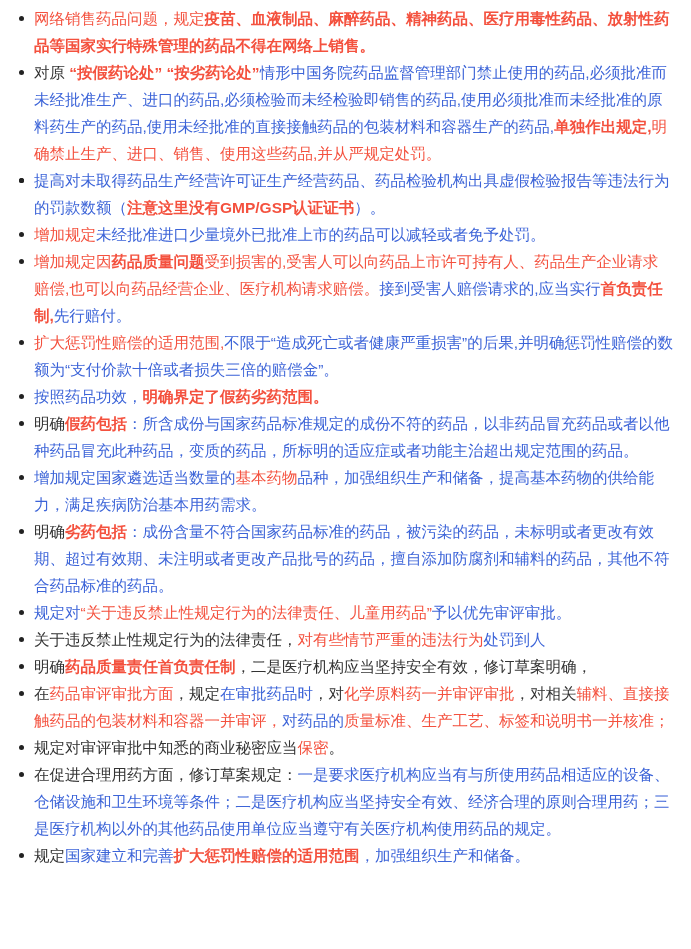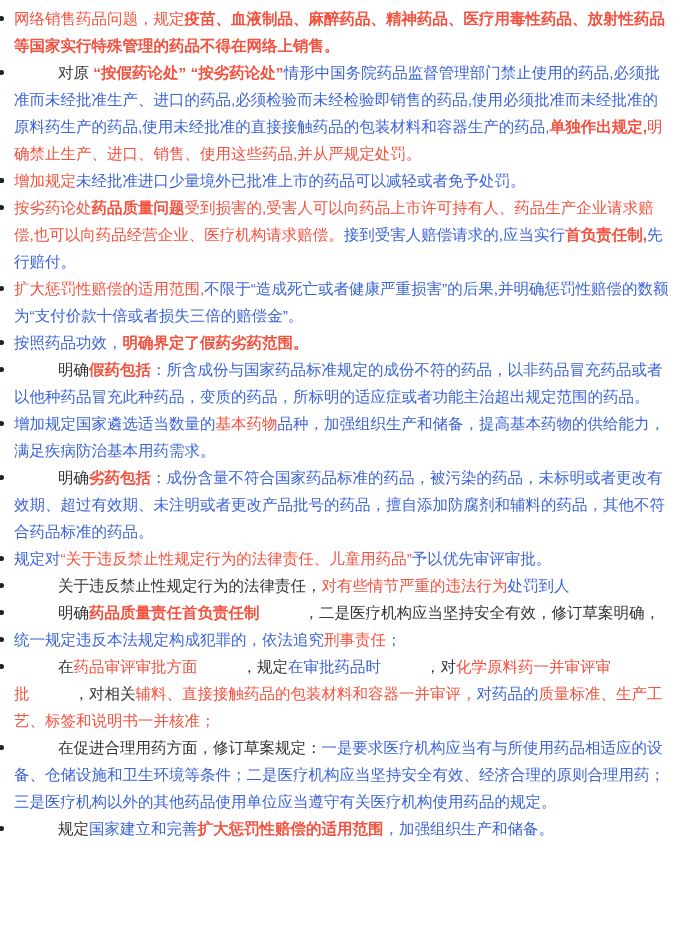--- a/index.html
+++ b/index.html
@@ -10,58 +10,59 @@
   html,body{margin:0;padding:0;}
   body{
     width:691px;
     height:949px;
     background:#ffffff;
     font-family:"Liberation Sans",sans-serif;
     overflow:hidden;
   }
   ul.points{
     margin:0;
-    padding:5px 18px 0 14px;
+    padding:5px 18px 0 34px;
     list-style:none;
   }
   ul.points li{
     position:relative;
     font-size:15.5px;
     line-height:27px;
     color:var(--black);
   }
   .bullet-dot{
     position:absolute;
     left:-15px;
     top:11px;
     width:5px;
     height:5px;
     border-radius:50%;
     background:#222222;
   }
   .seg{white-space:pre-wrap;}
   .c-blue{color:var(--blue);}
   .c-red{color:var(--red);}
-  .c-black{color:var(--black);margin-left:44px;}
+  .c-black{color:var(--black);}
   .bold{font-weight:700;}
 </style>
 </head>
 <body>
 
 <ul class="points" id="bullet-list">
     <li><span class="bullet-dot" style="background: rgb(34, 34, 34);"></span><span class="seg c-red">网络销售药品问题，规定</span><span class="seg c-red bold">疫苗、血液制品、麻醉药品、精神药品、医疗用毒性药品、放射性药品等国家实行特殊管理的药品不得在网络上销售。</span></li>
     <li><span class="bullet-dot" style="background: rgb(34, 34, 34);"></span><span class="seg c-black">对原 </span><span class="seg c-red bold">“按假药论处” “按劣药论处”</span><span class="seg c-blue">情形中国务院药品监督管理部门禁止使用的药品,必须批准而未经批准生产、进口的药品,必须检验而未经检验即销售的药品,使用必须批准而未经批准的原料药生产的药品,使用未经批准的直接接触药品的包装材料和容器生产的药品,</span><span class="seg c-red bold">单独作出规定,</span><span class="seg c-red">明确禁止生产、进口、销售、使用这些药品,并从严规定处罚。</span></li>
     <li><span class="bullet-dot" style="background: rgb(34, 34, 34);"></span></li>
+    <li><span class="bullet-dot" style="background: rgb(34, 34, 34);"></span><span class="seg c-blue">提高对未取得药品生产经营许可证生产经营药品、药品检验机构出具虚假检验报告等违法行为的罚款数额（</span><span class="seg c-red bold">注意这里没有GMP/GSP认证证书</span><span class="seg c-blue">）。</span></li>
     <li><span class="bullet-dot" style="background: rgb(34, 34, 34);"></span><span class="seg c-red">增加规定</span><span class="seg c-blue">未经批准进口少量境外已批准上市的药品可以减轻或者免予处罚。</span></li>
-    <li><span class="bullet-dot" style="background: rgb(34, 34, 34);"></span><span class="seg c-red">按劣药论处</span><span class="seg c-red bold">药品质量问题</span><span class="seg c-red">受到损害的,受害人可以向药品上市许可持有人、药品生产企业请求赔偿,也可以向药品经营企业、医疗机构请求赔偿。</span><span class="seg c-blue">接到受害人赔偿请求的,应当实行</span><span class="seg c-red bold">首负责任制,</span><span class="seg c-blue">先行赔付。</span></li>
+    <li><span class="bullet-dot" style="background: rgb(34, 34, 34);"></span><span class="seg c-red">增加规定因</span><span class="seg c-red bold">药品质量问题</span><span class="seg c-red">受到损害的,受害人可以向药品上市许可持有人、药品生产企业请求赔偿,也可以向药品经营企业、医疗机构请求赔偿。</span><span class="seg c-blue">接到受害人赔偿请求的,应当实行</span><span class="seg c-red bold">首负责任制,</span><span class="seg c-blue">先行赔付。</span></li>
     <li><span class="bullet-dot" style="background: rgb(34, 34, 34);"></span><span class="seg c-red">扩大惩罚性赔偿的适用范围,</span><span class="seg c-blue">不限于“造成死亡或者健康严重损害”的后果,并明确惩罚性赔偿的数额为“支付价款十倍或者损失三倍的赔偿金”。</span></li>
     <li><span class="bullet-dot" style="background: rgb(34, 34, 34);"></span><span class="seg c-blue">按照药品功效，</span><span class="seg c-red bold">明确界定了假药劣药范围。</span></li>
     <li><span class="bullet-dot" style="background: rgb(34, 34, 34);"></span><span class="seg c-black">明确</span><span class="seg c-red bold">假药包括</span><span class="seg c-blue">：所含成份与国家药品标准规定的成份不符的药品，以非药品冒充药品或者以他种药品冒充此种药品，变质的药品，所标明的适应症或者功能主治超出规定范围的药品。</span></li>
     <li><span class="bullet-dot" style="background: rgb(34, 34, 34);"></span><span class="seg c-blue">增加规定国家遴选适当数量的</span><span class="seg c-red">基本药物</span><span class="seg c-blue">品种，加强组织生产和储备，提高基本药物的供给能力，满足疾病防治基本用药需求。</span></li>
     <li><span class="bullet-dot" style="background: rgb(34, 34, 34);"></span><span class="seg c-black">明确</span><span class="seg c-red bold">劣药包括</span><span class="seg c-blue">：成份含量不符合国家药品标准的药品，被污染的药品，未标明或者更改有效期、超过有效期、未注明或者更改产品批号的药品，擅自添加防腐剂和辅料的药品，其他不符合药品标准的药品。</span></li>
     <li><span class="bullet-dot" style="background: rgb(34, 34, 34);"></span><span class="seg c-blue">规定对</span><span class="seg c-red">“关于违反禁止性规定行为的法律责任、儿童用药品”</span><span class="seg c-blue">予以优先审评审批。</span></li>
     <li><span class="bullet-dot" style="background: rgb(34, 34, 34);"></span><span class="seg c-black">关于违反禁止性规定行为的法律责任，</span><span class="seg c-red">对有些情节严重的违法行为</span><span class="seg c-blue">处罚到人</span></li>
     <li><span class="bullet-dot" style="background: rgb(34, 34, 34);"></span><span class="seg c-black">明确</span><span class="seg c-red bold">药品质量责任首负责任制</span><span class="seg c-black">，二是医疗机构应当坚持安全有效，修订草案明确，</span></li>
-    <li><span class="bullet-dot" style="background: rgb(34, 34, 34);"></span><span class="seg c-blue">统一规定违反本法规定构成犯罪的，依法追究</span><span class="seg c-red">刑事责任</span><span class="seg c-blue">；</span></li>
     <li><span class="bullet-dot" style="background: rgb(34, 34, 34);"></span><span class="seg c-black">在</span><span class="seg c-red">药品审评审批方面</span><span class="seg c-black">，规定</span><span class="seg c-blue">在审批药品时</span><span class="seg c-black">，对</span><span class="seg c-red">化学原料药一并审评审批</span><span class="seg c-black">，对相关</span><span class="seg c-red">辅料、直接接触药品的包装材料和容器一并审评，</span><span class="seg c-blue">对药品的</span><span class="seg c-red">质量标准、生产工艺、标签和说明书一并核准；</span></li>
+    <li><span class="bullet-dot" style="background: rgb(34, 34, 34);"></span><span class="seg c-black">规定对审评审批中知悉的商业秘密应当</span><span class="seg c-red">保密</span><span class="seg c-black">。</span></li>
     <li><span class="bullet-dot" style="background: rgb(34, 34, 34);"></span><span class="seg c-black">在促进合理用药方面，修订草案规定：</span><span class="seg c-blue">一是要求医疗机构应当有与所使用药品相适应的设备、仓储设施和卫生环境等条件；二是医疗机构应当坚持安全有效、经济合理的原则合理用药；三是医疗机构以外的其他药品使用单位应当遵守有关医疗机构使用药品的规定。</span></li>
     <li><span class="bullet-dot" style="background: rgb(34, 34, 34);"></span><span class="seg c-black">规定</span><span class="seg c-blue">国家建立和完善</span><span class="seg c-red bold">扩大惩罚性赔偿的适用范围</span><span class="seg c-blue">，加强组织生产和储备。</span></li>
   </ul>
 
 </body></html>

